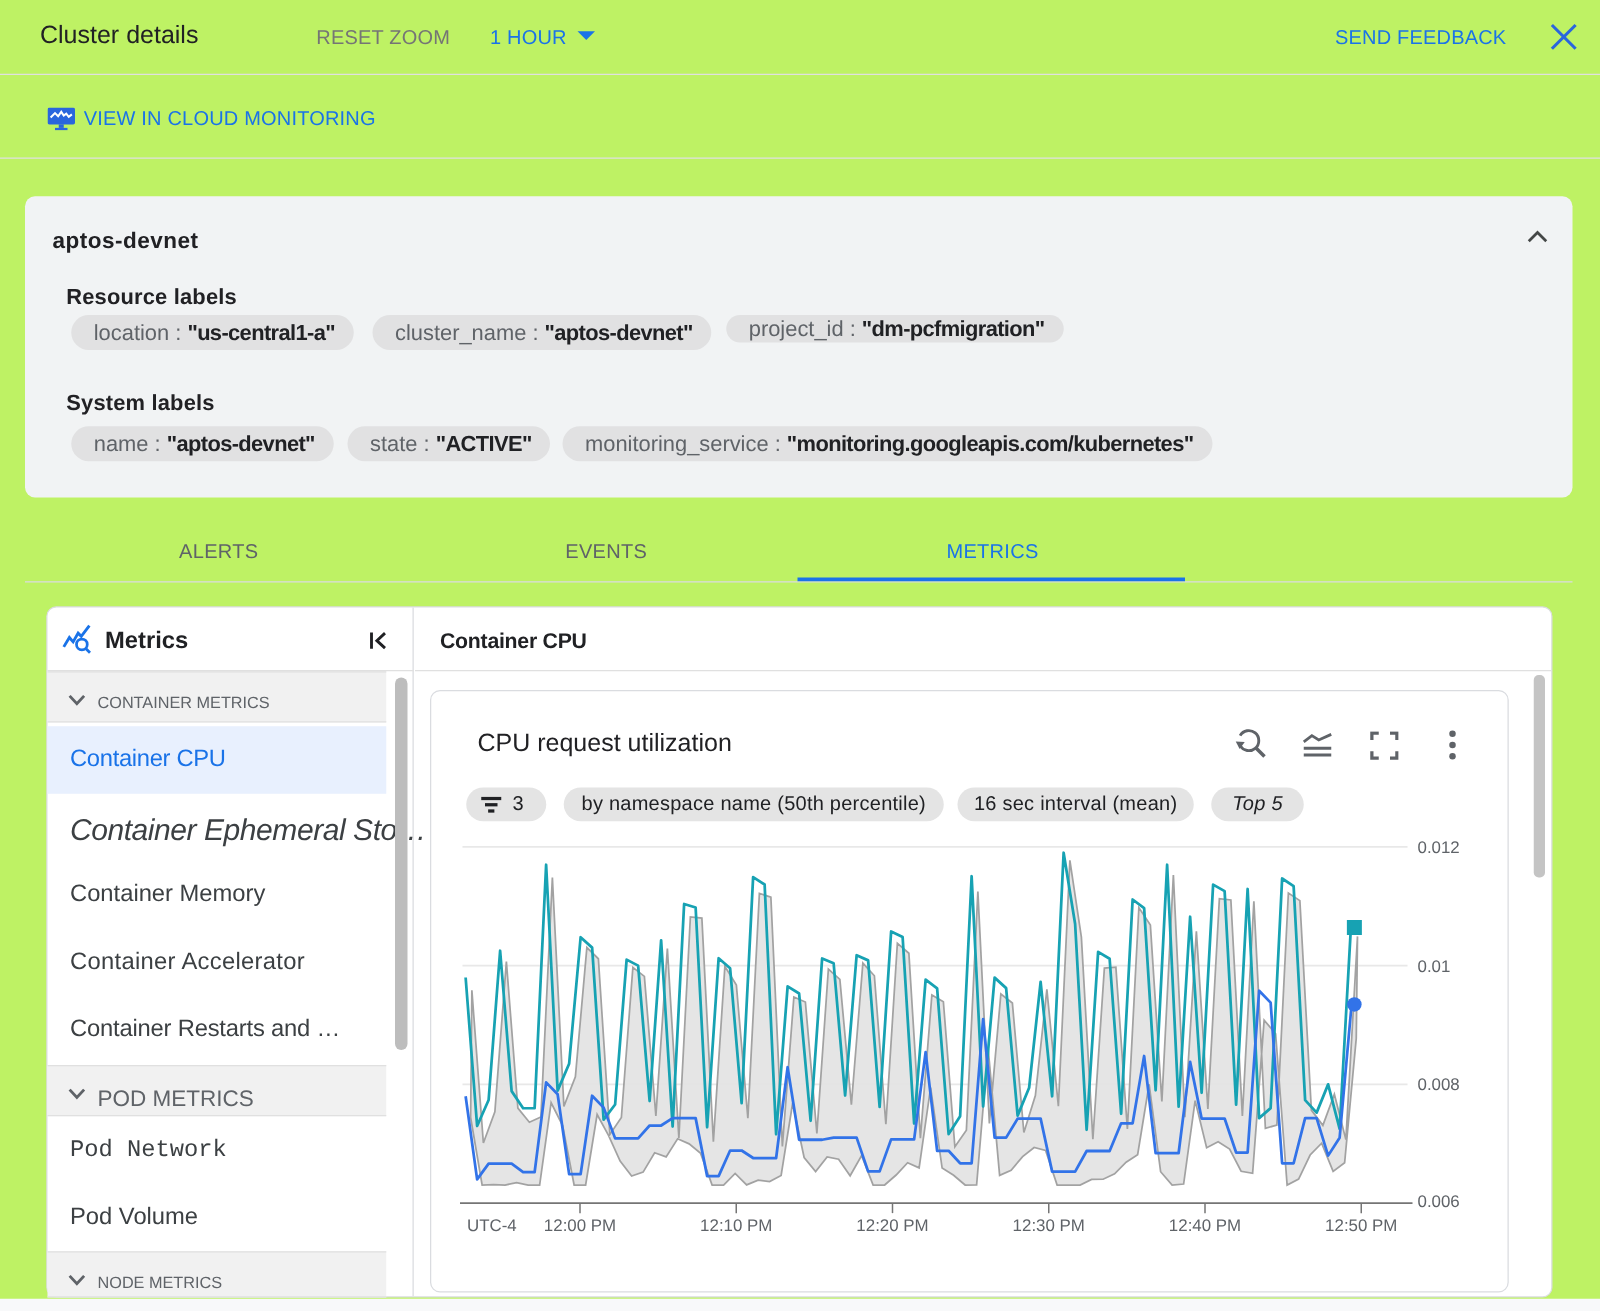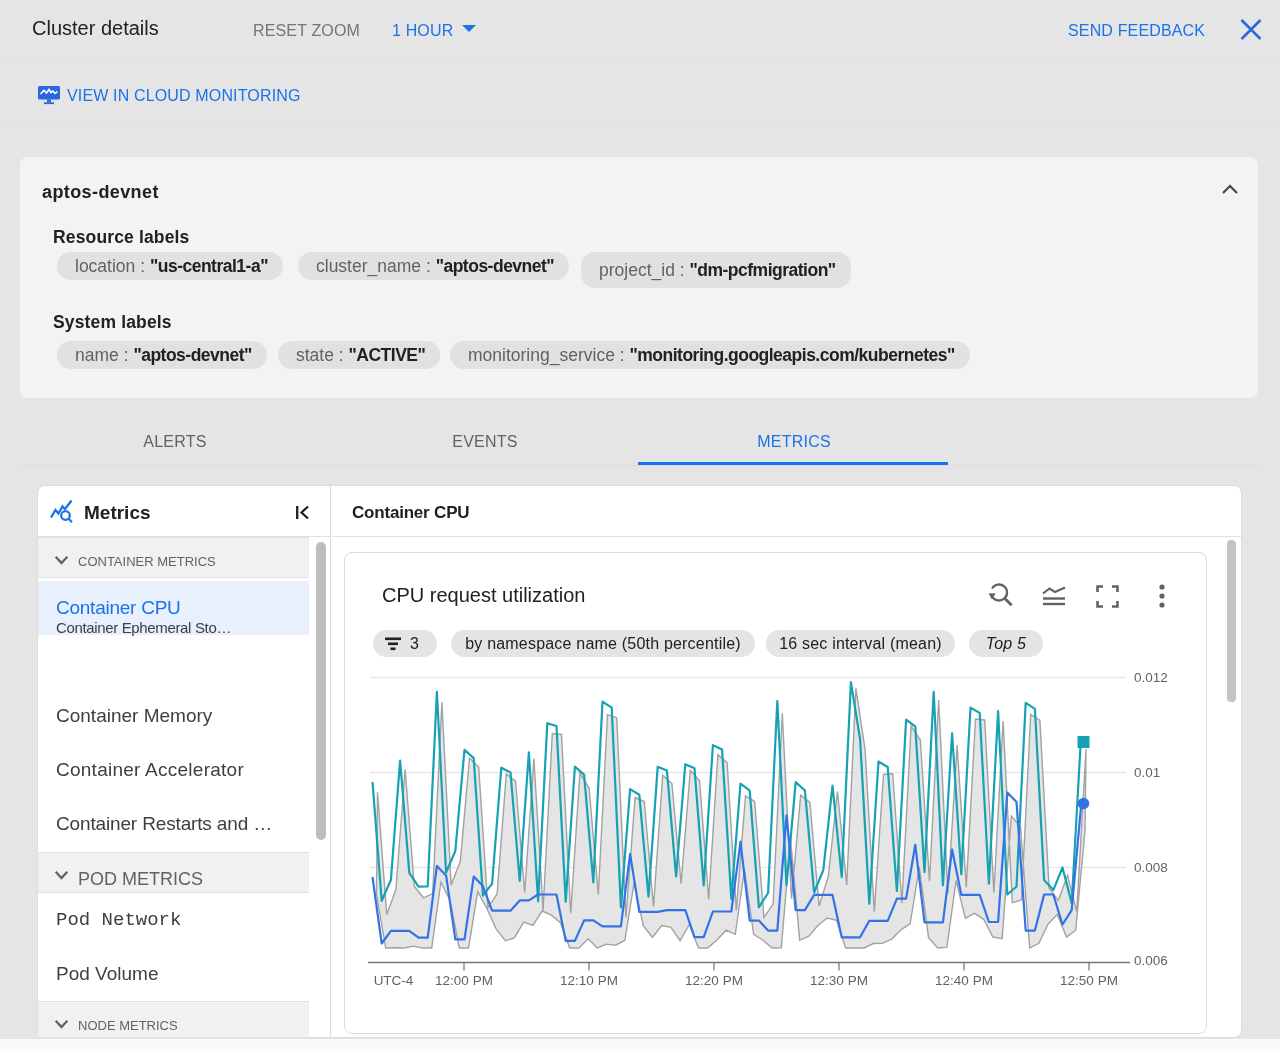--- a/index.html
+++ b/index.html
@@ -1,18 +1,18 @@
 <!DOCTYPE html>
 <html><head>
 <meta charset="utf-8">
 <style>
 * { margin:0; padding:0; box-sizing:border-box; }
 html,body { width:1280px; height:1049px; background:#fff; font-family:"Liberation Sans",sans-serif; overflow:hidden; }
 .abs { position:absolute; }
-#page { position:relative; width:1280px; height:1049px; background:#e5e5e5; }
+#page { position:relative; width:1280px; height:1049px; background:#bef264; }
 .blue { color:#1a73e8; }
 .btxt { font-size:16px; font-weight:normal; letter-spacing:.15px; }
 </style>
 </head>
 <body>
 <div id="page">
 
   <div class="abs" style="left:0;top:0;width:1280px;height:60px;border-bottom:1px solid #e0e0e0;"></div>
   <div class="abs" style="left:32px;top:17px;font-size:20px;color:#212124;">Cluster details</div>
   <div class="abs btxt" style="left:253px;top:22px;color:#757575;">RESET ZOOM</div>
@@ -40,21 +40,21 @@
   <div class="abs" style="left:53px;top:227px;font-size:17.5px;font-weight:bold;letter-spacing:.15px;color:#212124;">Resource labels</div>
   <div class="abs" style="left:53px;top:312px;font-size:17.5px;font-weight:bold;letter-spacing:.15px;color:#212124;">System labels</div>
   <div class="abs" style="left:57px;top:252px;height:28px;background:#e1e1e2;border-radius:14px;display:flex;align-items:center;padding:0 15px 0 18px;font-size:17.5px;white-space:nowrap;">
       <span style="color:#5f6368;">location :&nbsp;</span>
       <span style="color:#202124;font-weight:bold;letter-spacing:-.5px;">"us-central1-a"</span>
     </div>
   <div class="abs" style="left:298px;top:252px;height:28px;background:#e1e1e2;border-radius:14px;display:flex;align-items:center;padding:0 15px 0 18px;font-size:17.5px;white-space:nowrap;">
       <span style="color:#5f6368;">cluster_name :&nbsp;</span>
       <span style="color:#202124;font-weight:bold;letter-spacing:-.5px;">"aptos-devnet"</span>
     </div>
-  <div class="abs" style="left:581px;top:252px;height:36px;background:#e1e1e2;border-radius:14px;display:flex;align-items:center;padding:0 15px 0 18px;font-size:17.5px;white-space:nowrap;justify-content:center;">
+  <div class="abs" style="left:581px;top:252px;height:22px;background:#e1e1e2;border-radius:14px;display:flex;align-items:center;padding:0 15px 0 18px;font-size:17.5px;white-space:nowrap;justify-content:center;">
       <span style="color:#5f6368;">project_id :&nbsp;</span>
       <span style="color:#202124;font-weight:bold;letter-spacing:-.5px;">"dm-pcfmigration"</span>
     </div>
   <div class="abs" style="left:57px;top:341px;height:28px;background:#e1e1e2;border-radius:14px;display:flex;align-items:center;padding:0 15px 0 18px;font-size:17.5px;white-space:nowrap;">
       <span style="color:#5f6368;">name :&nbsp;</span>
       <span style="color:#202124;font-weight:bold;letter-spacing:-.5px;">"aptos-devnet"</span>
     </div>
   <div class="abs" style="left:278px;top:341px;height:28px;background:#e1e1e2;border-radius:14px;display:flex;align-items:center;padding:0 15px 0 18px;font-size:17.5px;white-space:nowrap;">
       <span style="color:#5f6368;">state :&nbsp;</span>
       <span style="color:#202124;font-weight:bold;letter-spacing:-.5px;">"ACTIVE"</span>
@@ -85,21 +85,21 @@
   </svg>
   <div class="abs" style="left:38px;top:536px;width:293px;height:1px;background:#e0e0e0;"></div>
 
   <div class="abs" style="left:38px;top:537px;width:271px;height:41px;background:#f1f1f1;border-top:1px solid #e0e0e0;border-bottom:1px solid #e0e0e0;"></div>
     <svg class="abs" style="left:54px;top:555px;" width="15" height="11" viewBox="0 0 15 11">
       <path d="M1.7 1.7 L7.5 8 L13.3 1.7" stroke="#5f6368" stroke-width="2.3" fill="none"></path>
     </svg>
     <div class="abs" style="left:78px;top:554px;font-size:13px;letter-spacing:0;color:#5f6368;">CONTAINER METRICS</div>
   <div class="abs" style="left:38px;top:581px;width:271px;height:54px;background:#e8f0fe;"></div>
     <div class="abs" style="left:56px;top:597px;font-size:19px;color:#1a73e8;letter-spacing:-0.25px;white-space:nowrap;">Container CPU</div>
-  <div class="abs" style="left:56px;top:619px;font-size:15px;color:#3c4043;letter-spacing:-0.35px;white-space:nowrap;">Container Ephemeral Sto…</div>
+  <div class="abs" style="left:56px;top:651px;font-size:24px;color:#3c4043;letter-spacing:-0.35px;white-space:nowrap;font-style:italic;">Container Ephemeral Sto…</div>
   <div class="abs" style="left:56px;top:705px;font-size:19px;color:#3c4043;letter-spacing:0;white-space:nowrap;">Container Memory</div>
   <div class="abs" style="left:56px;top:759px;font-size:19px;color:#3c4043;letter-spacing:0.25px;white-space:nowrap;">Container Accelerator</div>
   <div class="abs" style="left:56px;top:813px;font-size:19px;color:#3c4043;letter-spacing:-0.15px;white-space:nowrap;">Container Restarts and …</div>
   <div class="abs" style="left:38px;top:852px;width:271px;height:41px;background:#f1f1f1;border-top:1px solid #e0e0e0;border-bottom:1px solid #e0e0e0;"></div>
     <svg class="abs" style="left:54px;top:870px;" width="15" height="11" viewBox="0 0 15 11">
       <path d="M1.7 1.7 L7.5 8 L13.3 1.7" stroke="#5f6368" stroke-width="2.3" fill="none"></path>
     </svg>
     <div class="abs" style="left:78px;top:869px;font-size:18px;letter-spacing:0;color:#5f6368;">POD METRICS</div>
   <div class="abs" style="left:56px;top:909px;font-size:19px;color:#3c4043;letter-spacing:0;white-space:nowrap;font-family:Liberation Mono, monospace;">Pod Network</div>
   <div class="abs" style="left:56px;top:963px;font-size:19px;color:#3c4043;letter-spacing:0;white-space:nowrap;">Pod Volume</div>

